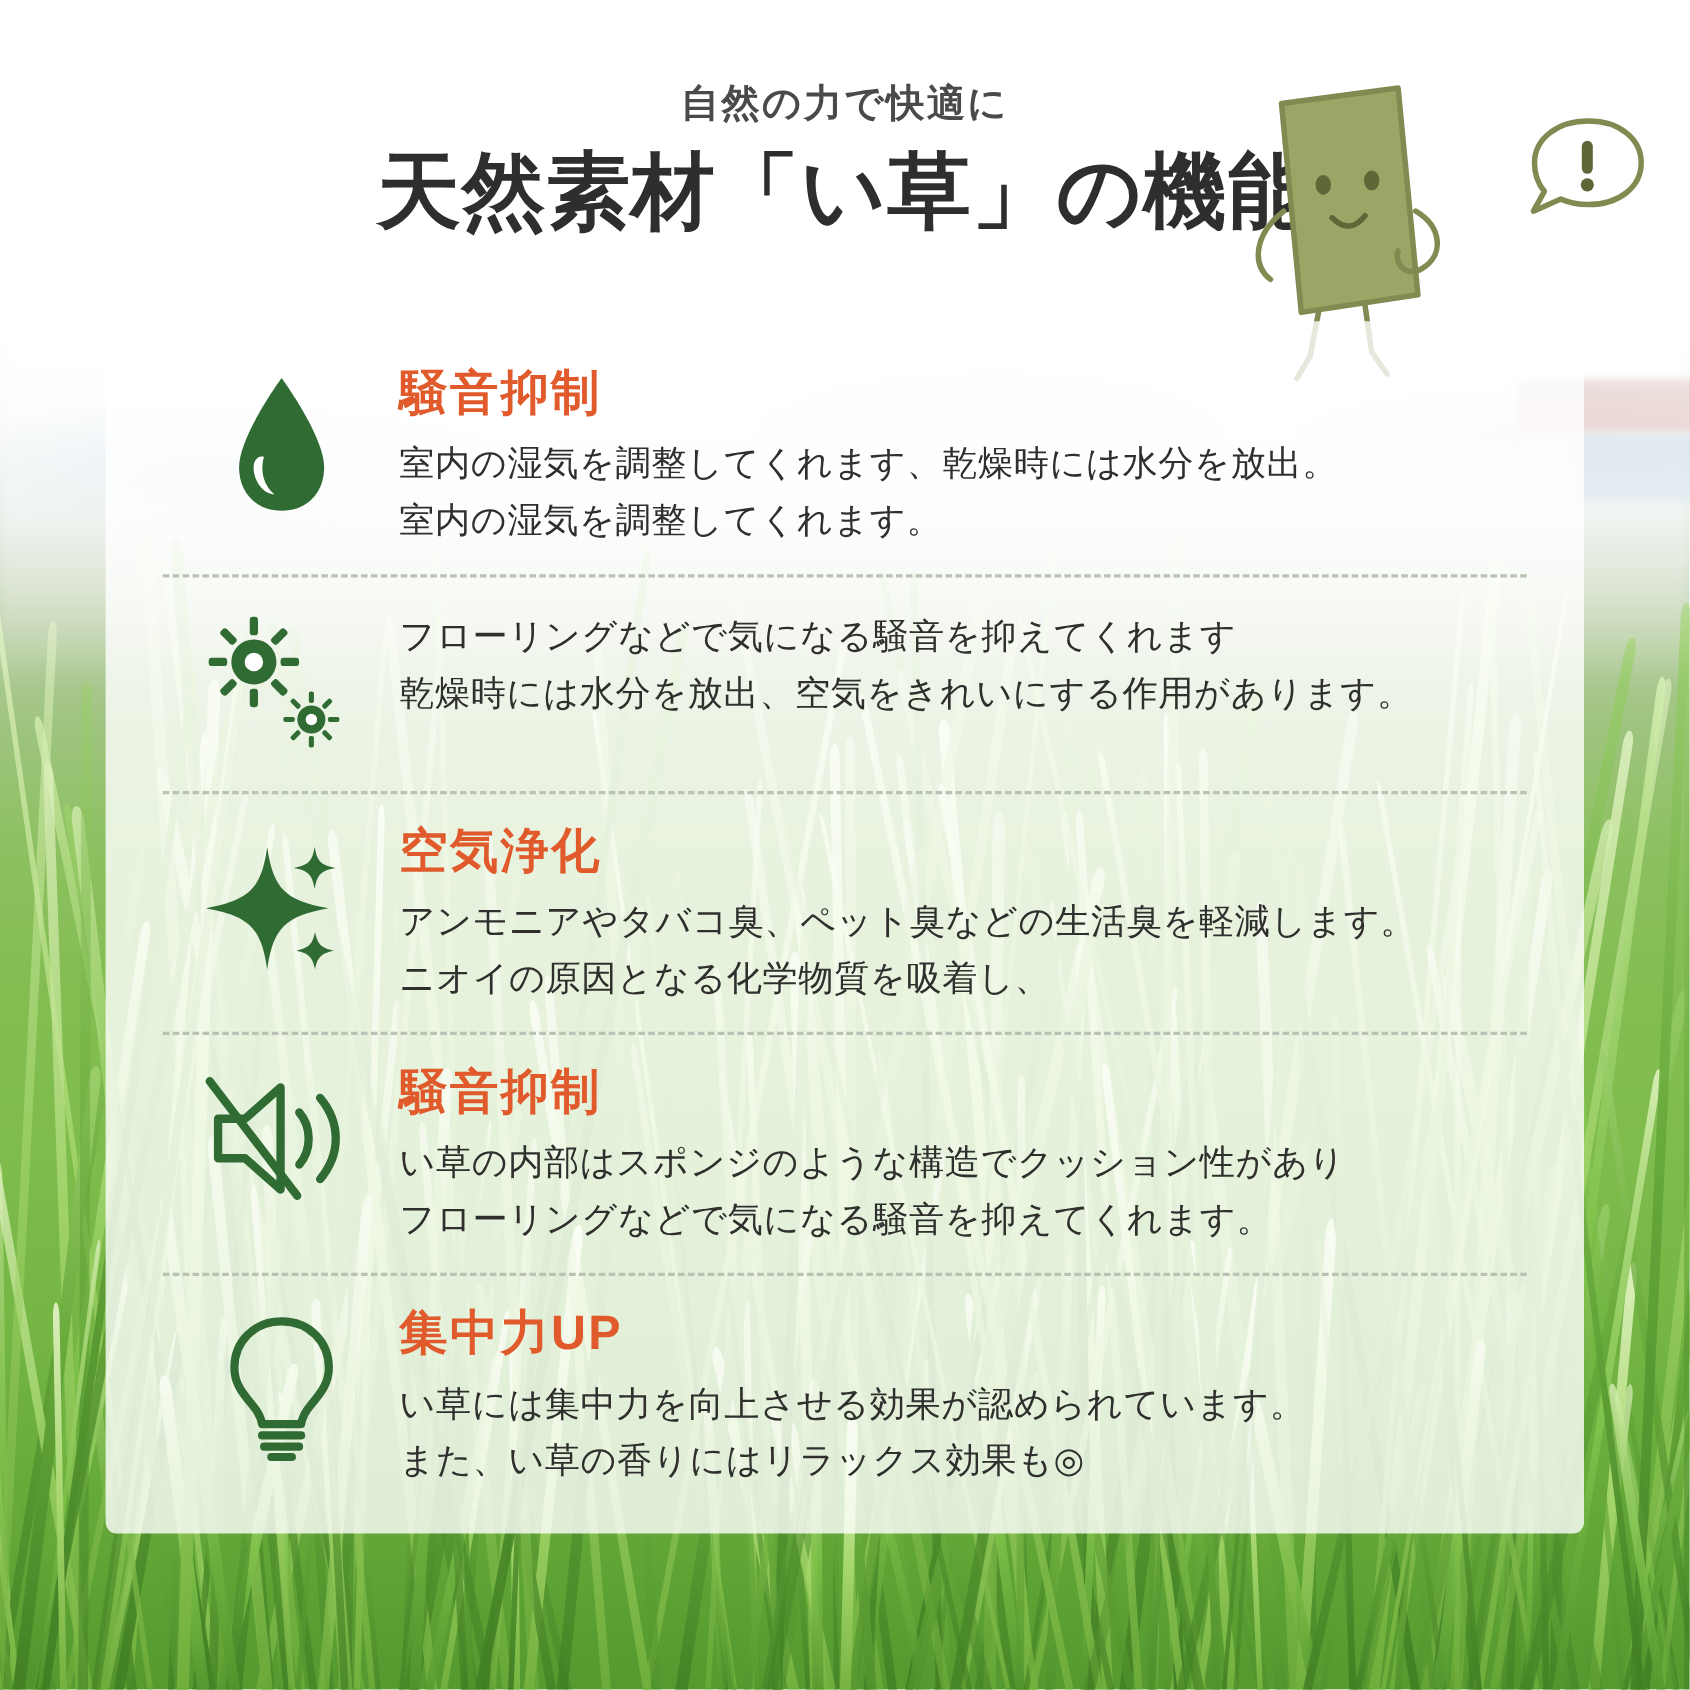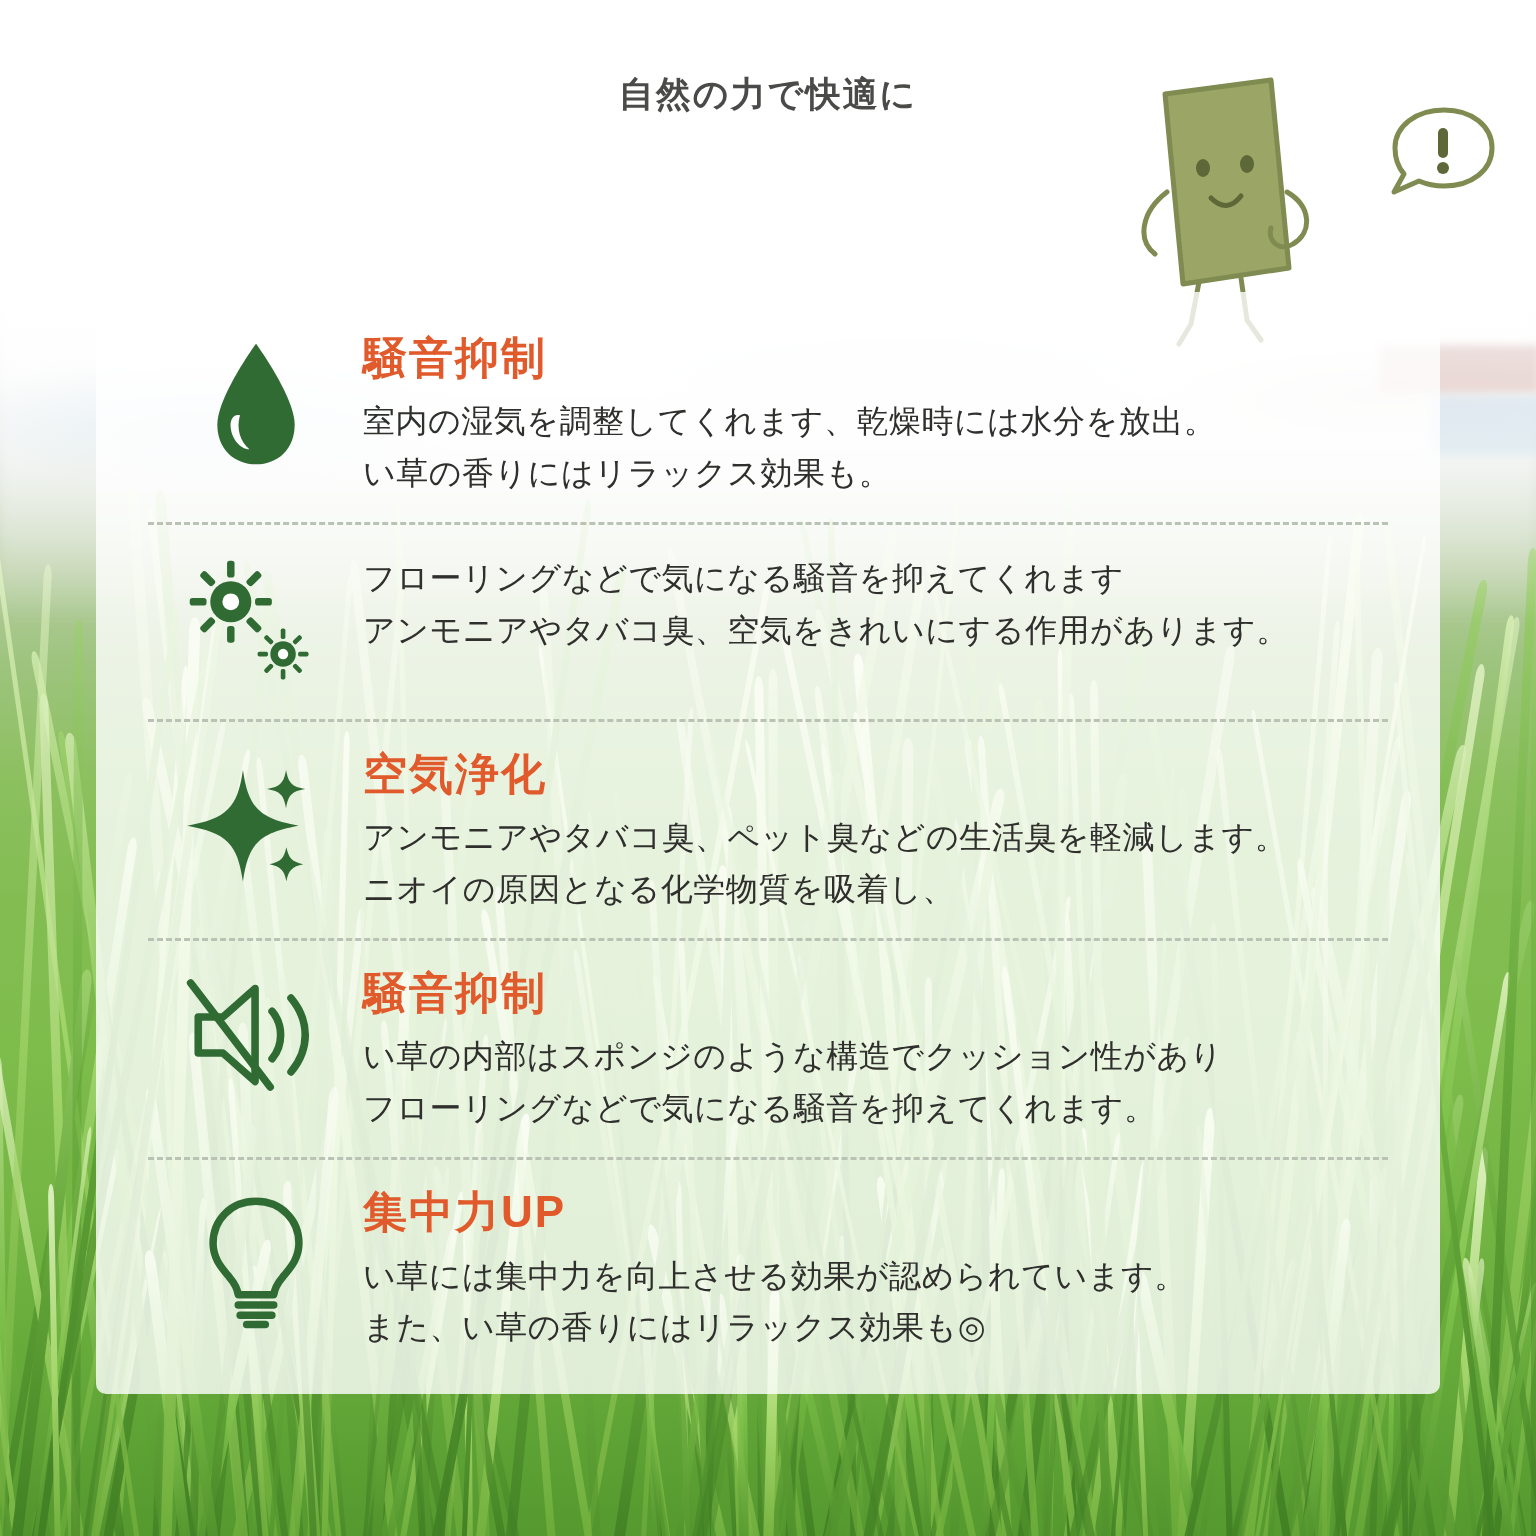--- a/index.html
+++ b/index.html
@@ -456,20 +456,21 @@
         <div class="blade dark" style="left:882.9px;height:836px;width:5.2px;transform:rotate(-12.1deg);opacity:0.64"></div>
         <div class="blade dark" style="left:1530.9px;height:991px;width:8.3px;transform:rotate(0.0deg);opacity:0.55"></div>
         <div class="blade dark" style="left:1329.7px;height:505px;width:9.1px;transform:rotate(9.0deg);opacity:0.65"></div>
         <div class="blade light" style="left:54.6px;height:372px;width:6.1px;transform:rotate(-1.1deg);opacity:0.93"></div>
       </div>
     <div class="bg-haze"></div>
   </div>
 
   <div class="header">
     <div class="header-sub">自然の力で快適に</div>
+    <div class="header-title">天然素材「い草」の機能</div>
   </div>
 
   <div class="mascot">
     <svg viewBox="0 0 230 290" width="230" height="290" aria-hidden="true">
       <g fill="none" stroke="#7f8b50" stroke-width="5" stroke-linecap="round" stroke-linejoin="round">
 
         <path d="M44 22 L150 8 L168 196 L62 212 Z" fill="#9aa566"></path>
 
         <path d="M78 210 L70 252 L58 272"></path>
         <path d="M120 206 L126 248 L140 268"></path>
@@ -500,21 +501,21 @@
     <div class="feature">
       <div class="feature-icon">
         <svg viewBox="0 0 110 140" width="104" height="132" aria-hidden="true">
           <path d="M55 6 C55 6 14 62 14 92 C14 118 32 134 55 134 C78 134 96 118 96 92 C96 62 55 6 55 6 Z" fill="#2f6b33"></path>
           <path d="M38 82 C34 96 38 110 48 118 C38 118 28 106 28 92 C28 86 32 80 38 82 Z" fill="#ffffff"></path>
         </svg>
       </div>
       <div class="feature-body">
         <div class="feature-title">騒音抑制</div>
         <div class="feature-line">室内の湿気を調整してくれます、乾燥時には水分を放出。</div>
-        <div class="feature-line">い草の香りにはリラックス効果も。</div>
+        <div class="feature-line">室内の湿気を調整してくれます。</div>
       </div>
     </div>
 
     <div class="feature">
       <div class="feature-icon">
         <svg viewBox="0 0 150 150" width="140" height="140" aria-hidden="true">
           <g fill="#2f6b33">
             <g transform="translate(48,48)">
               <circle cx="0" cy="0" r="22"></circle>
               <g>
@@ -541,21 +542,21 @@
                 <rect x="-44" y="-4" width="18" height="8" rx="3" transform="rotate(45)"></rect>
                 <rect x="26" y="-4" width="18" height="8" rx="3" transform="rotate(45)"></rect>
               </g>
               <circle cx="0" cy="0" r="9" fill="#ffffff"></circle>
             </g>
           </g>
         </svg>
       </div>
       <div class="feature-body">
         <div class="feature-line">フローリングなどで気になる騒音を抑えてくれます</div>
-        <div class="feature-line">アンモニアやタバコ臭、空気をきれいにする作用があります。</div>
+        <div class="feature-line">乾燥時には水分を放出、空気をきれいにする作用があります。</div>
       </div>
     </div>
 
     <div class="feature">
       <div class="feature-icon">
         <svg viewBox="0 0 150 150" width="142" height="142" aria-hidden="true">
           <g fill="#2f6b33">
             <path d="M56 24 C62 66 74 78 118 86 C74 94 62 106 56 148 C50 106 38 94 -6 86 C38 78 50 66 56 24 Z" transform="translate(8,-6) scale(0.95)"></path>
             <path d="M112 18 C115 36 120 41 138 44 C120 47 115 52 112 70 C109 52 104 47 86 44 C104 41 109 36 112 18 Z" transform="translate(-4,-2) scale(0.78) translate(30,6)"></path>
             <path d="M104 104 C107 118 111 122 125 125 C111 128 107 132 104 146 C101 132 97 128 83 125 C97 122 101 118 104 104 Z" transform="scale(0.85) translate(22,12)"></path>

